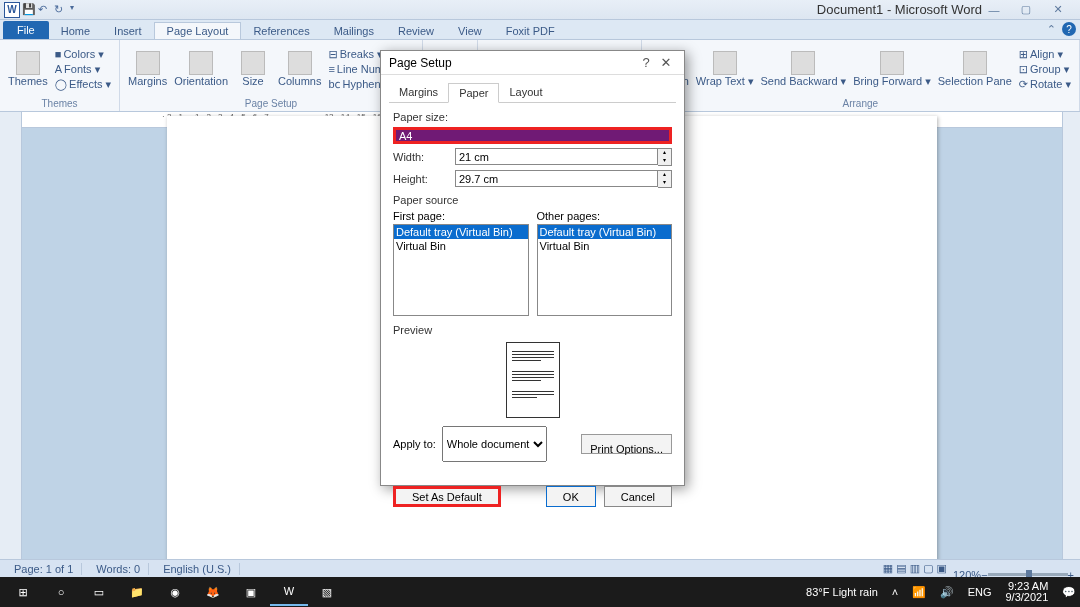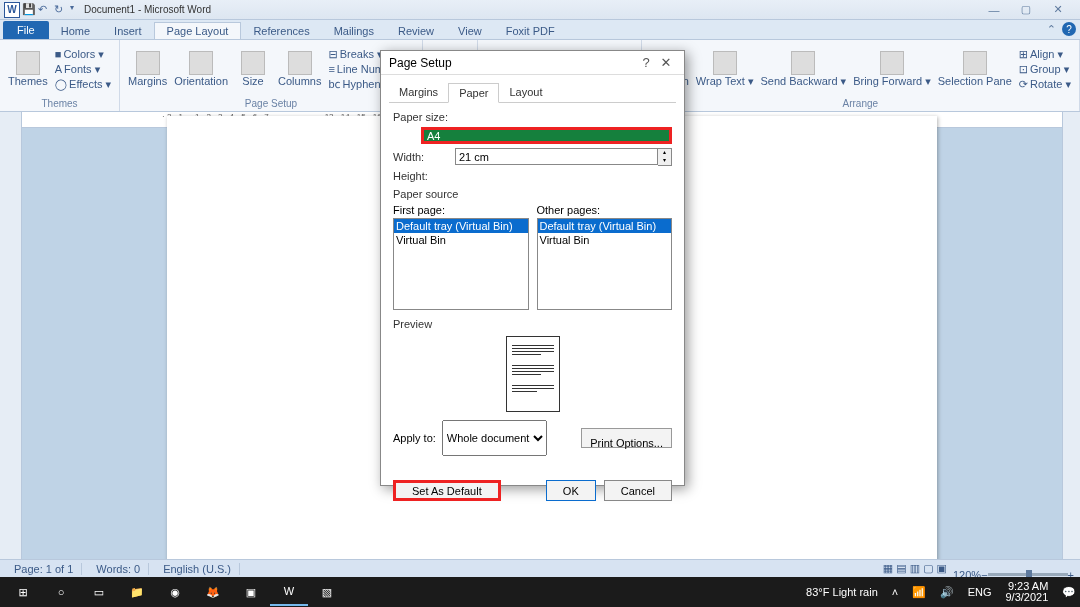--- a/index.html
+++ b/index.html
@@ -3,21 +3,21 @@
 <meta charset="utf-8">
 <style>
 * { margin:0; padding:0; box-sizing:border-box; font-family:"Segoe UI",Tahoma,sans-serif; font-size:11px; }
 body { width:1080px; height:607px; background:#ccc; position:relative; overflow:hidden; }
 
 
 .titlebar { height:20px; background:linear-gradient(#e8eff7,#dde6f1); display:flex; align-items:center; border-bottom:1px solid #b8c8dc; }
 .titlebar .qat { margin-left:4px; display:flex; gap:2px; align-items:center; }
 .qat .wicon { width:16px; height:16px; background:#fff; border:1px solid #2b579a; display:flex; align-items:center; justify-content:center; color:#2b579a; font-weight:bold; font-size:10px; }
 .qat .ic { width:14px; height:14px; color:#4a6a9a; }
-.titlebar .doctitle { flex:1; text-align:left; color:#333; font-size:10px; }
+.titlebar .doctitle { flex:1; text-align:right; color:#333; font-size:13px; }
 .titlebar .winbtns { display:flex; gap:8px; margin-right:10px; }
 .winbtns .wb { width:24px; height:16px; color:#5e7a9e; display:flex; align-items:center; justify-content:center; cursor:pointer; }
 
 
 .ribtabs { height:20px; background:#dde8f4; display:flex; align-items:flex-end; border-bottom:1px solid #b8c8dc; position:relative; }
 .ribtabs .tab { padding:2px 12px; color:#3b5a87; cursor:pointer; }
 .ribtabs .tab.file { background:#2067b2; color:#fff; border-radius:2px 2px 0 0; margin-left:3px; padding:3px 14px; }
 .ribtabs .tab.active { background:#f4f7fb; border:1px solid #b8c8dc; border-bottom:none; }
 .helpbtn { position:absolute; right:4px; top:2px; width:14px; height:14px; border-radius:7px; background:#2067b2; color:#fff; font-size:10px; display:flex; align-items:center; justify-content:center; }
 .ribexpand { position:absolute; right:24px; top:3px; color:#5e7a9e; }
@@ -48,21 +48,21 @@
 .dlghead .hb { width:20px; text-align:center; cursor:pointer; color:#555; font-size:13px; }
 .dlgtabs { display:flex; margin:8px 8px 0; border-bottom:1px solid #ccc; }
 .dlgtabs .dt { padding:3px 10px; cursor:pointer; color:#333; }
 .dlgtabs .dt.active { border:1px solid #ccc; border-bottom:1px solid #fff; margin-bottom:-1px; background:#fff; }
 .dlgtabs .hl { border:3px solid #e22; }
 .dlgbody { padding:8px 12px; }
 .section-label { color:#333; margin-bottom:4px; }
 .row { display:flex; align-items:center; margin-bottom:4px; gap:6px; }
 .row label { width:42px; color:#333; }
 .sizesel { flex:1; height:17px; border:1px solid #888; background:#fff; display:flex; align-items:center; padding:0 3px; }
-.sizesel.hl { border:3px solid #e22; background:#15803d; color:#fff;margin-left:28px; }
+.sizesel.hl { border:3px solid #e22; background:#701a75; color:#fff; }
 .spin { flex:1; display:flex;padding-left:14px; }
 .spin input { flex:1; border:1px solid #888; padding:1px 3px; height:17px; font-size:11px; }
 .spin .sb { width:14px; border:1px solid #888; border-left:none; display:flex; flex-direction:column; }
 .spin .sb div { height:8px; text-align:center; font-size:6px; line-height:7px; background:#f0f0f0; }
 .srcrow { display:flex; gap:8px; margin-top:4px; }
 .srcbox { flex:1; }
 .srcbox .sl { font-size:11px; margin-bottom:2px; }
 .srcbox .lb { height:92px; border:1px solid #888; overflow-y:scroll; font-size:10px; }
 .srcbox .lb .li { padding:1px 2px; }
 .srcbox .lb .li.sel { background:#0a6cce; color:#fff; }
@@ -274,20 +274,27 @@
       <div class="spin">
           <input value="21 cm" style="">
           <div class="sb">
             <div>▴</div>
             <div>▾</div>
           </div>
         </div>
     </div>
     <div class="row">
       <label>Height:</label>
+      <div class="spin">
+          <input value="29.7 cm" style="">
+          <div class="sb">
+            <div>▴</div>
+            <div>▾</div>
+          </div>
+        </div>
     </div>
     <div class="section-label" style="margin-top:6px;">Paper source</div>
     <div class="srcrow">
       <div class="srcbox">
         <div class="sl">First page:</div>
         <div class="lb">
           <div class="li sel">Default tray (Virtual Bin)</div>
           <div class="li">Virtual Bin</div>
         </div>
       </div>

